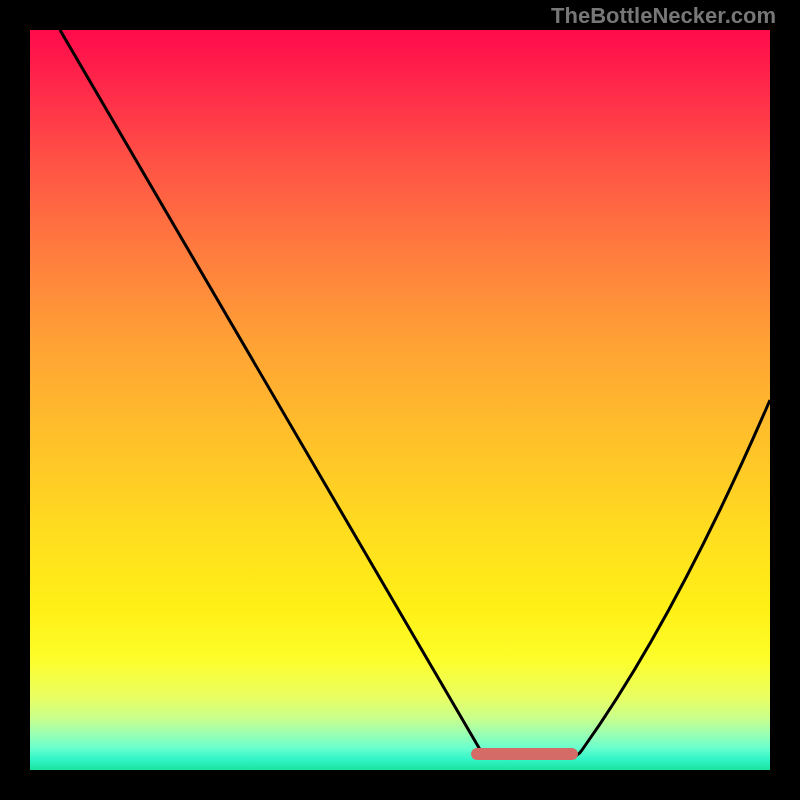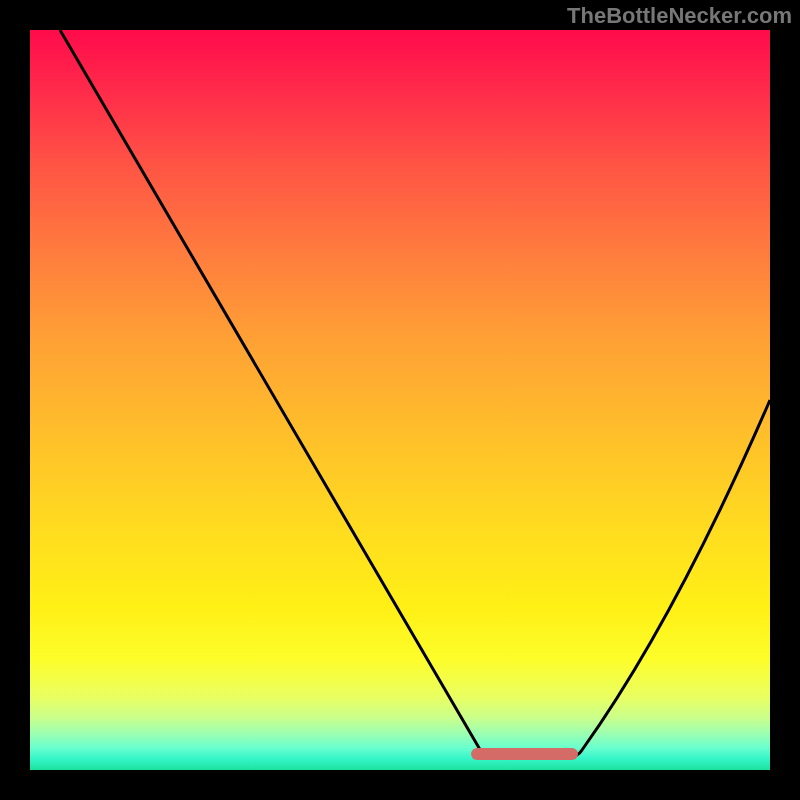--- a/index.html
+++ b/index.html
@@ -2,21 +2,21 @@
 <html><head>
 <meta charset="utf-8">
 <style>
   * { margin: 0; padding: 0; box-sizing: border-box; }
   html, body { width: 800px; height: 800px; overflow: hidden; }
   body { background: #000; position: relative; }
 
   .watermark {
     position: absolute;
     top: 3px;
-    right: 8px;
+    right: 24px;
     font-family: Arial, Helvetica, sans-serif;
     font-size: 22px;
     font-weight: 600;
     color: #777;
     z-index: 10;
   }
 
   .plot-area {
     position: absolute;
     left: 30px;

